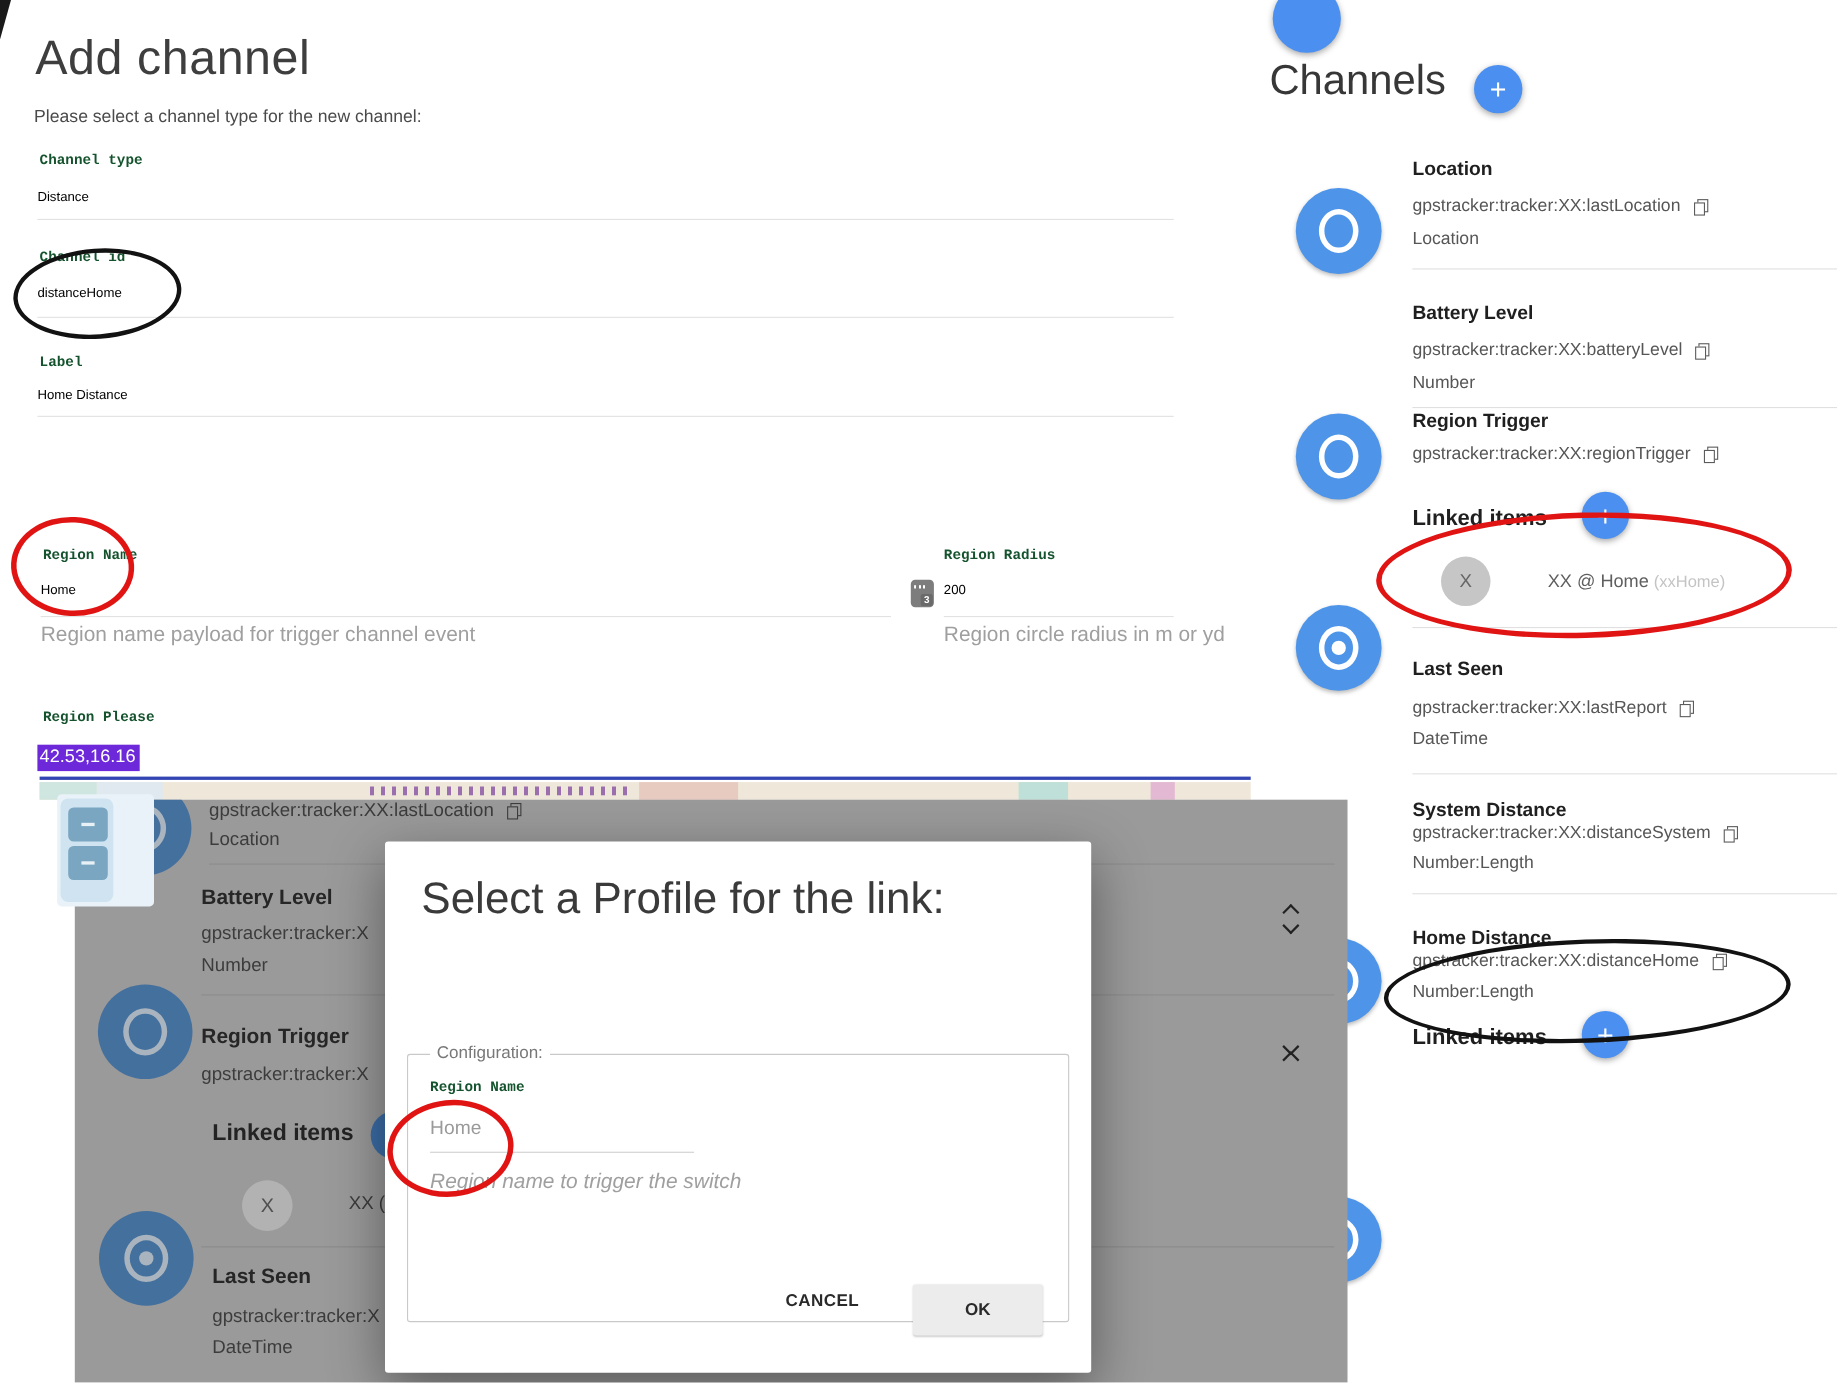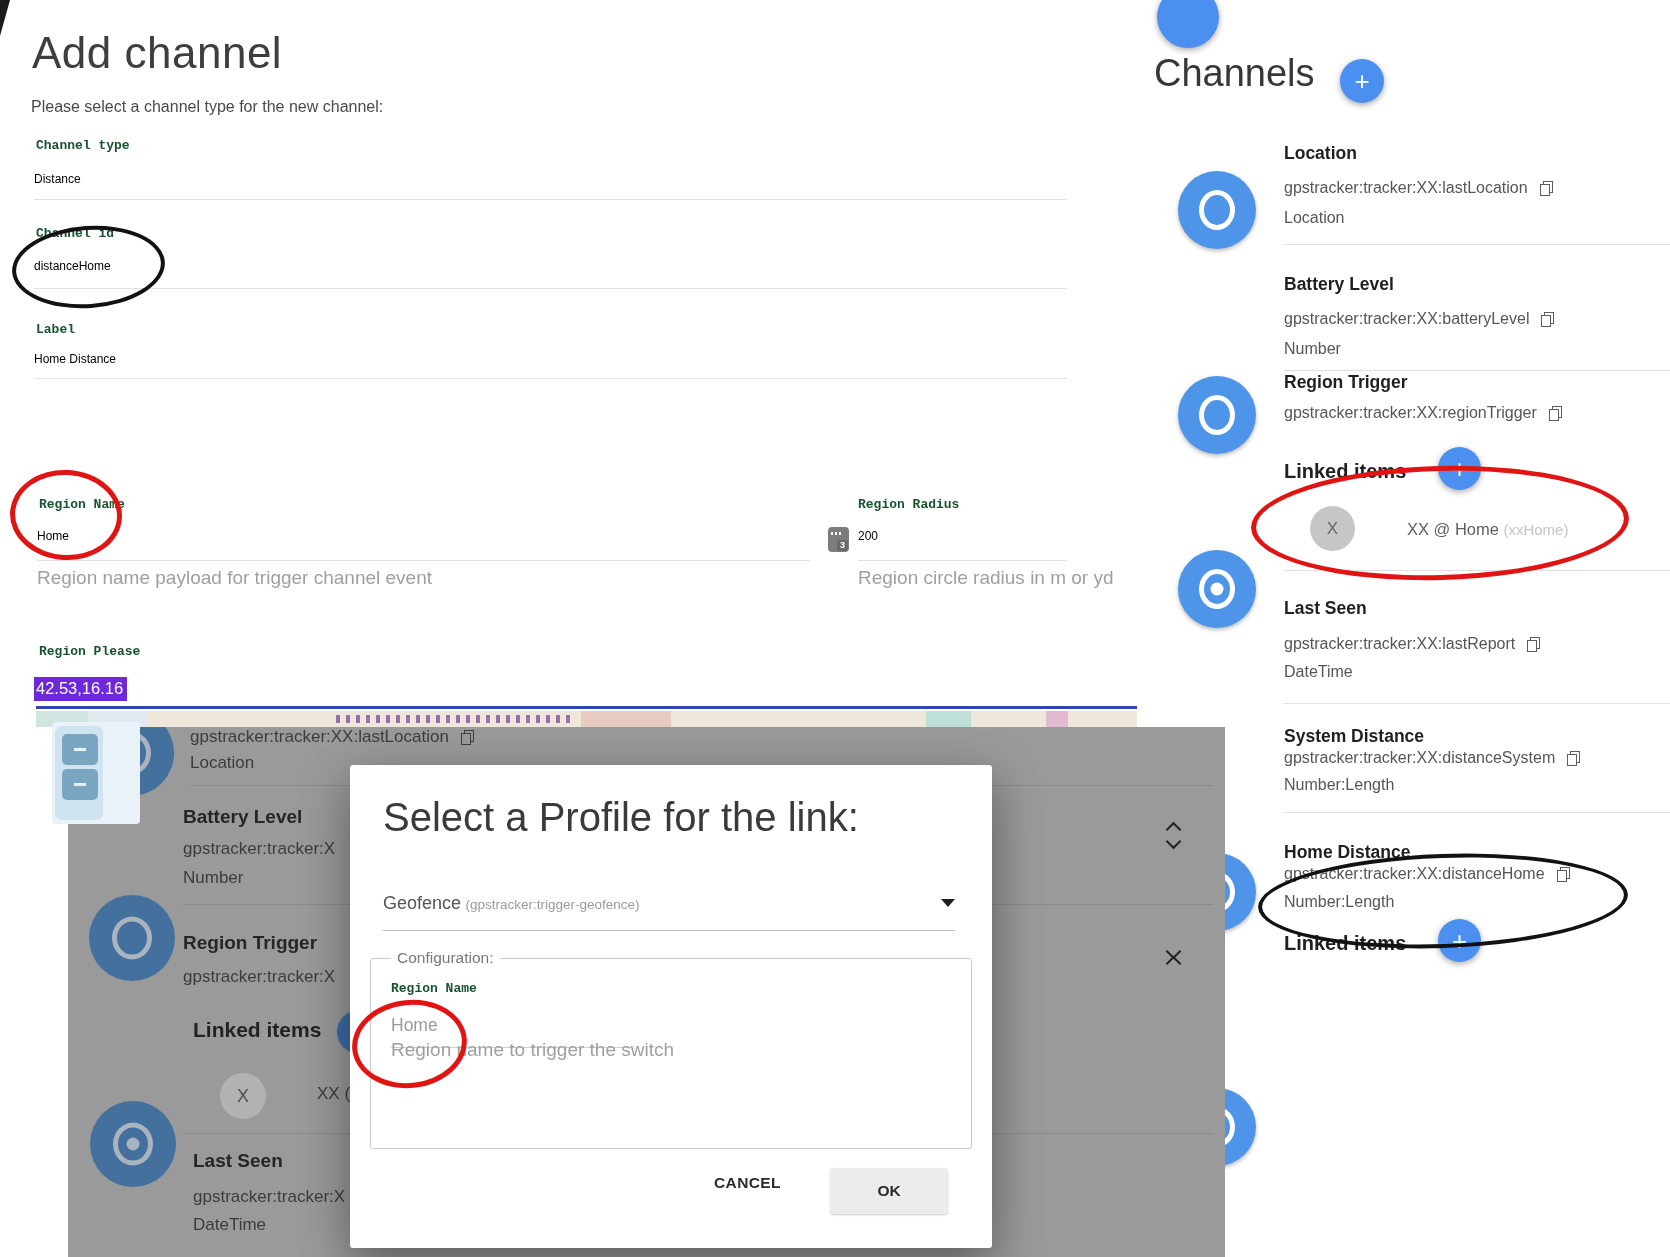--- a/index.html
+++ b/index.html
@@ -249,33 +249,27 @@
   <div class="abs map-ctl" style="left:52px;top:722px;width:88px;height:102px;">
     <div class="map-panel">
       <div class="map-btn" style="top:8px;"></div>
       <div class="map-btn" style="top:43px;"></div>
     </div>
   </div>
 
   <div class="abs modal" style="left:350px;top:765px;width:642px;height:483px;">
     <div class="abs modal-title" style="left:33px;top:30px;">Select a Profile for the link:</div>
 
-    <div class="abs" style="left:33px;top:128px;width:572px;">
-      <span class="select-val">Geofence</span>
-      <span class="select-hint">(gpstracker:trigger-geofence)</span>
-      <span class="abs caret" style="right:0;top:6px;"></span>
-      <div class="abs rule" style="left:0;top:37px;width:572px;background:#bdbdbd;"></div>
-    </div>
-
-    <div class="abs fieldset" style="left:20px;top:193px;width:602px;height:191px;">
+
+    <div class="abs fieldset" style="left:20px;top:193px;width:602px;height:244px;">
       <span class="legend">Configuration:</span>
       <div class="abs lbl" style="left:20px;top:22px;">Region Name</div>
       <div class="abs" style="left:20px;top:56px;font-size:17.5px;color:#9a9a9a;">Home</div>
       <div class="abs rule" style="left:20px;top:88px;width:240px;background:#cfcfcf;"></div>
-      <div class="abs helper" style="left:20px;top:80px;">Region name to trigger the switch</div>
+      <div class="abs helper" style="left:20px;top:105px;font-style:italic;">Region name to trigger the switch</div>
     </div>
 
     <button class="btn-flat abs" style="left:358px;top:408px;">CANCEL</button>
     <button class="btn-raised abs" style="left:480px;top:403px;width:118px;height:46px;">OK</button>
   </div>
 
   <div class="ellipse black" style="left:12px;top:226px;width:153px;height:82px;transform:rotate(-4deg);"></div>
   <div class="ellipse red" style="left:10px;top:470px;width:112px;height:90px;transform:rotate(3deg);"></div>
   <div class="ellipse red" style="left:1251px;top:466px;width:378px;height:114px;transform:rotate(-1.5deg);"></div>
   <div class="ellipse black" style="left:1258px;top:854px;width:370px;height:94px;transform:rotate(-2deg);"></div>

